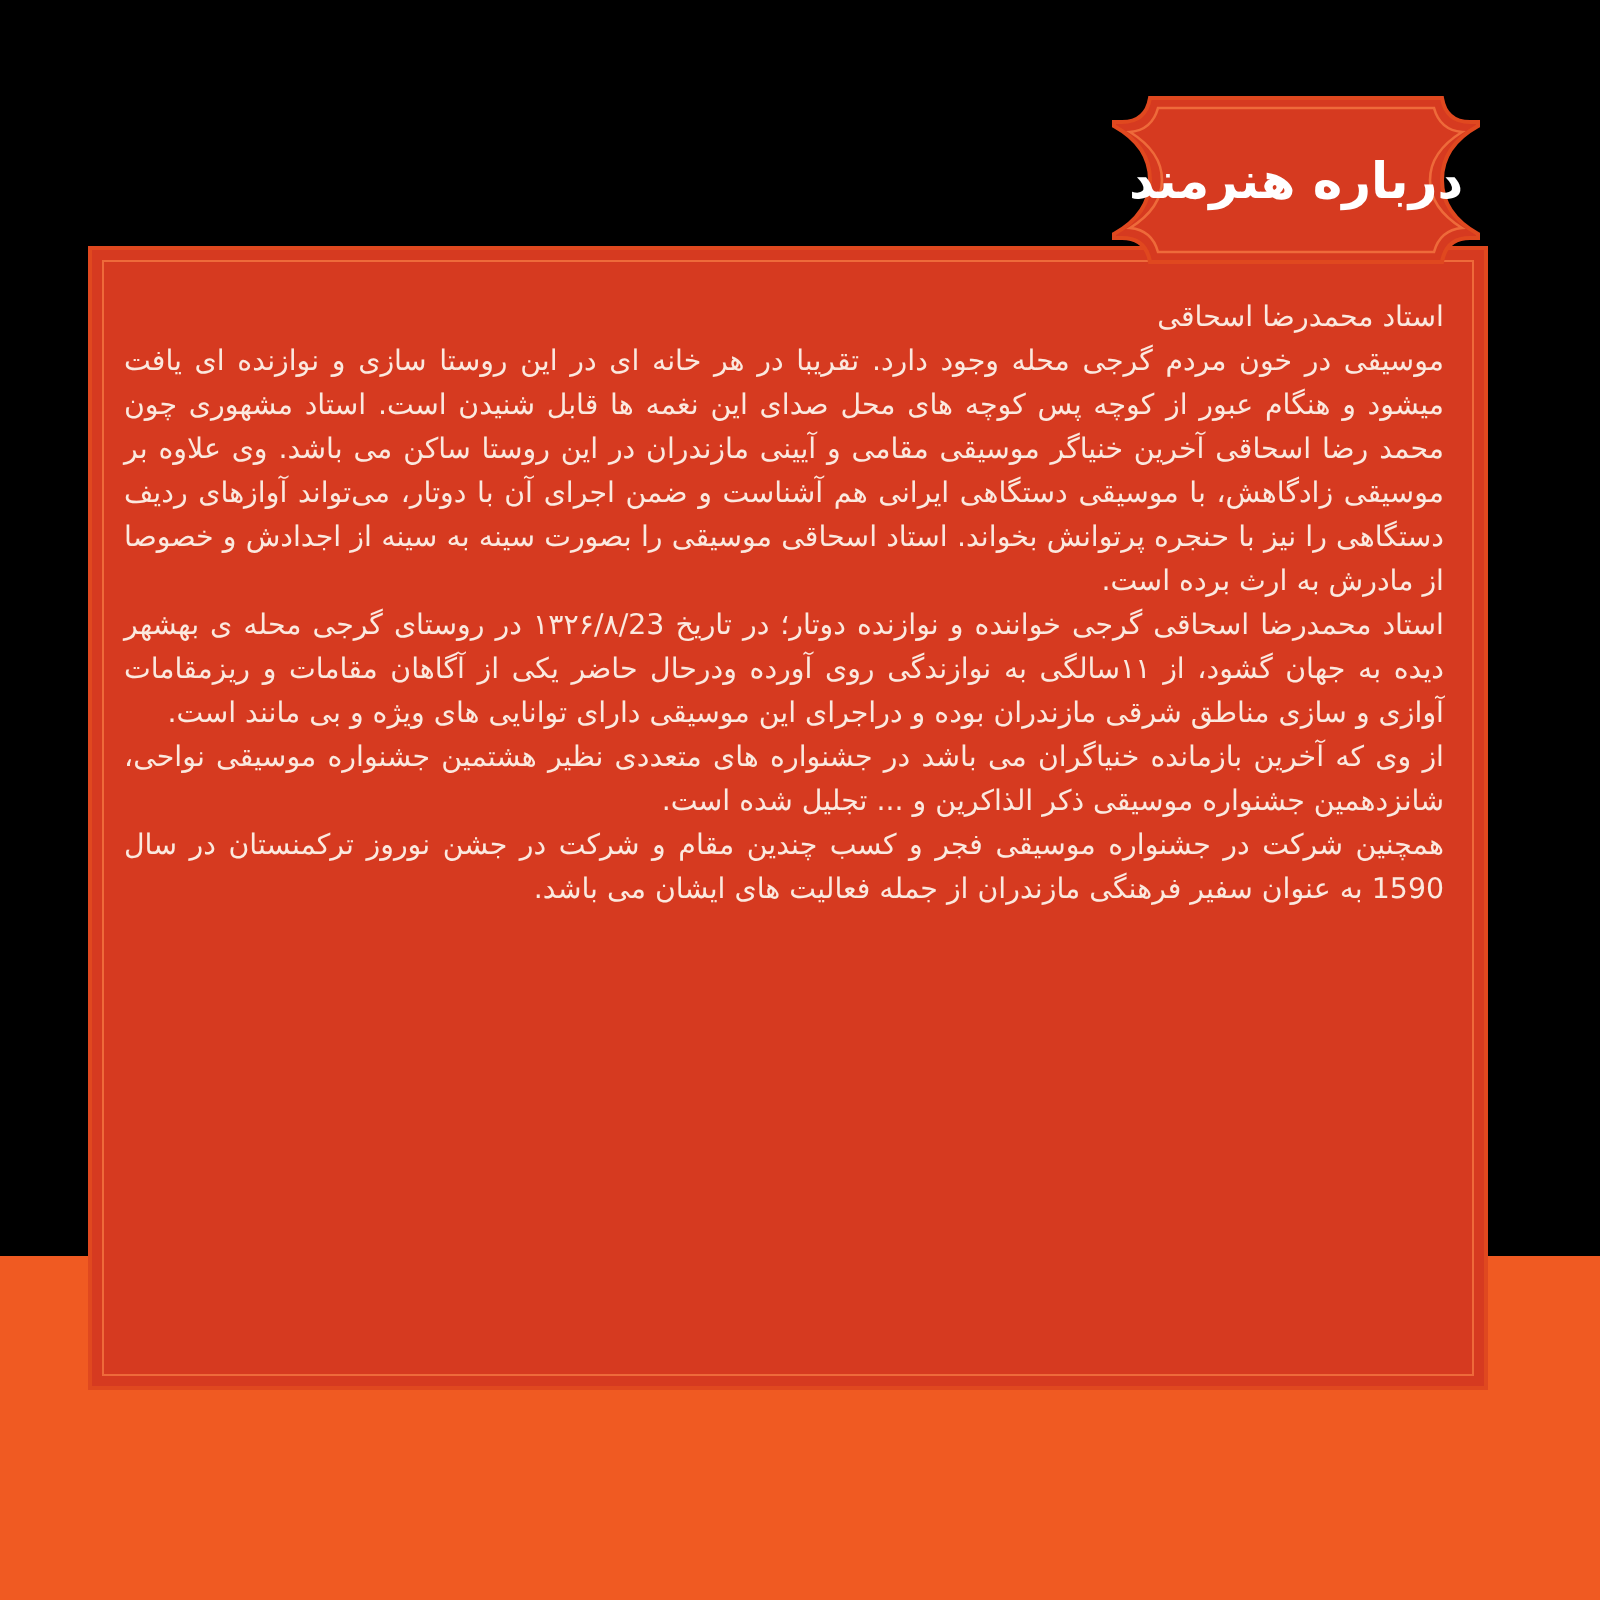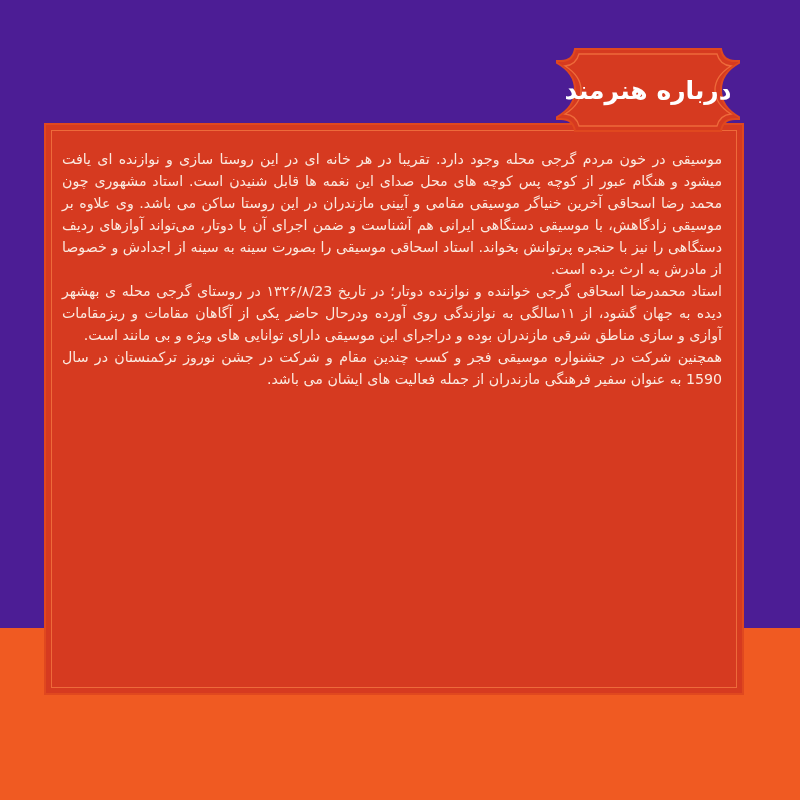--- a/index.html
+++ b/index.html
@@ -7,21 +7,21 @@
     padding: 0;
     width: 800px;
     height: 800px;
     overflow: hidden;
     background: #f05a22;
   }
   .page {
     position: relative;
     width: 800px;
     height: 628px;
-    background: #4c1d95;
+    background: #000000;
   }
   .panel {
     position: absolute;
     left: 46px;
     top: 125px;
     width: 696px;
     height: 568px;
     background: #d63a20;
     box-shadow: 0 0 0 2px #e0481f;
   }
@@ -91,18 +91,20 @@
     <svg width="190" height="86" viewBox="0 0 190 86">
 
       <path d="M22 2 H168 Q170 14 182 14 Q184 14 186 14 L186 16 Q168 26 168 43 Q168 60 186 70 L186 72 Q184 72 182 72 Q170 72 168 84 H22 Q20 72 8 72 Q6 72 4 72 L4 70 Q22 60 22 43 Q22 26 4 16 L4 14 Q6 14 8 14 Q20 14 22 2 Z" fill="#d63a20" stroke="#e0481f" stroke-width="2"></path>
 
       <path d="M26 7 H164 Q167 18 178 19 Q162 29 162 43 Q162 57 178 67 Q167 68 164 79 H26 Q23 68 12 67 Q28 57 28 43 Q28 29 12 19 Q23 18 26 7 Z" fill="none" stroke="#ee6a3a" stroke-width="1.3"></path>
     </svg>
     <div class="title-text">درباره هنرمند</div>
   </div>
 
   <div class="body-text">
+    <p>استاد محمدرضا اسحاقی</p>
     <p>موسیقی در خون مردم گرجی محله وجود دارد. تقریبا در هر خانه ای در این روستا سازی و نوازنده ای یافت میشود و هنگام عبور از کوچه پس کوچه های محل صدای این نغمه ها قابل شنیدن است. استاد مشهوری چون محمد رضا اسحاقی آخرین خنیاگر موسیقی مقامی و آیینی مازندران در این روستا ساکن می باشد. وی علاوه بر موسیقی زادگاهش، با موسیقی دستگاهی ایرانی هم آشناست و ضمن اجرای آن با دوتار، می‌تواند آوازهای ردیف دستگاهی را نیز با حنجره پرتوانش بخواند. استاد اسحاقی موسیقی را بصورت سینه به سینه از اجدادش و خصوصا از مادرش به ارث برده است.</p>
     <p>استاد محمدرضا اسحاقی گرجی خواننده و نوازنده دوتار؛ در تاریخ ۱۳۲۶/۸/23 در روستای گرجی محله ی بهشهر دیده به جهان گشود، از ۱۱سالگی به نوازندگی روی آورده ودرحال حاضر یکی از آگاهان مقامات و ریزمقامات آوازی و سازی مناطق شرقی مازندران بوده و دراجرای این موسیقی دارای توانایی های ویژه و بی مانند است.</p>
+    <p>از وی که آخرین بازمانده خنیاگران می باشد در جشنواره های متعددی نظیر هشتمین جشنواره موسیقی نواحی، شانزدهمین جشنواره موسیقی ذکر الذاکرین و ... تجلیل شده است.</p>
     <p>همچنین شرکت در جشنواره موسیقی فجر و کسب چندین مقام و شرکت در جشن نوروز ترکمنستان در سال 1590 به عنوان سفیر فرهنگی مازندران از جمله فعالیت های ایشان می باشد.</p>
   </div>
 
 </div>
 
 </body></html>

